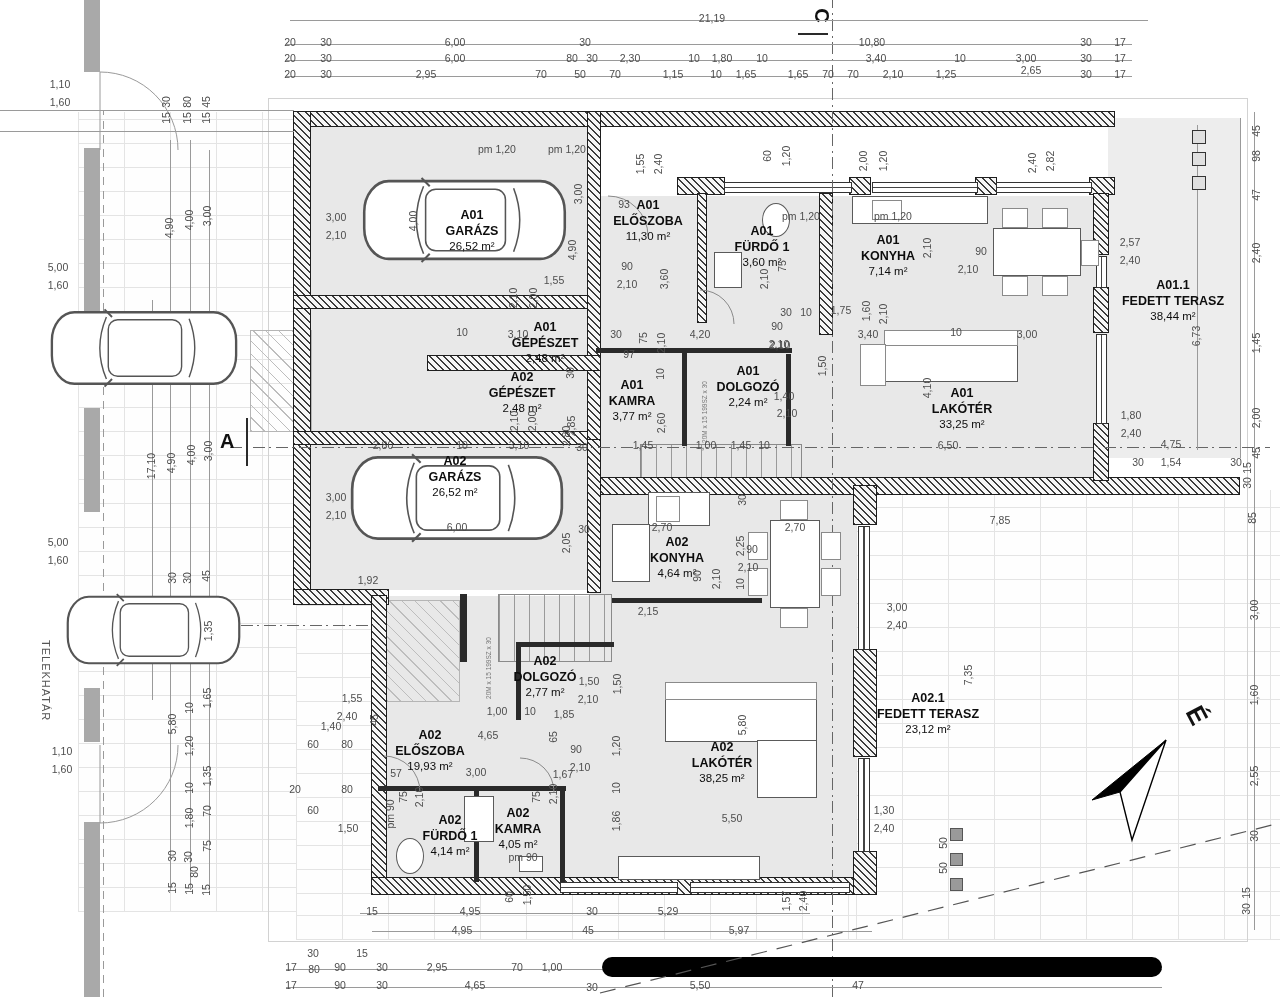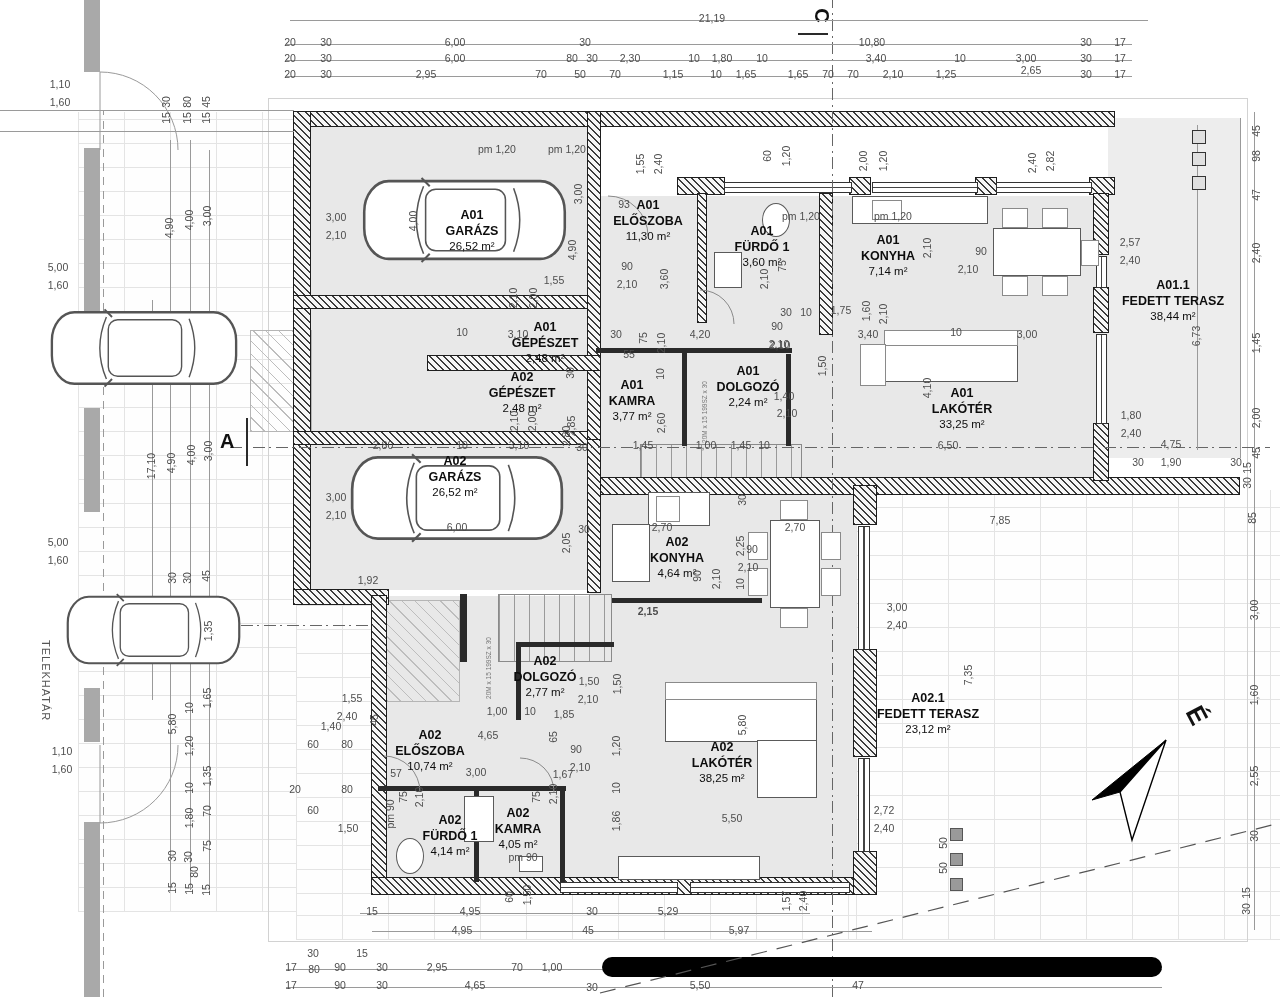--- a/index.html
+++ b/index.html
@@ -279,21 +279,21 @@
     <div class="a">4,64 m²</div>
   </div>
   <div class="room" style="left:545px;top:654px">
     <div class="u">A02</div>
     <div class="n">DOLGOZÓ</div>
     <div class="a">2,77 m²</div>
   </div>
   <div class="room" style="left:430px;top:728px">
     <div class="u">A02</div>
     <div class="n">ELŐSZOBA</div>
-    <div class="a">10,74 m²</div>
+    <div class="a">19,93 m²</div>
   </div>
   <div class="room" style="left:450px;top:813px">
     <div class="u">A02</div>
     <div class="n">FÜRDŐ 1</div>
     <div class="a">4,14 m²</div>
   </div>
   <div class="room" style="left:518px;top:806px">
     <div class="u">A02</div>
     <div class="n">KAMRA</div>
     <div class="a">4,05 m²</div>
@@ -442,21 +442,21 @@
       <span class="d" style="left: 981px; top: 245px;">90</span>
       <span class="d" style="left: 968px; top: 263px;">2,10</span>
       <span class="d" style="left: 1130px; top: 236px;">2,57</span>
       <span class="d" style="left: 1130px; top: 254px;">2,40</span>
       <span class="d" style="left: 868px; top: 328px;">3,40</span>
       <span class="d" style="left: 956px; top: 326px;">10</span>
       <span class="d" style="left: 1027px; top: 328px;">3,00</span>
       <span class="d" style="left: 462px; top: 326px;">10</span>
       <span class="d" style="left: 518px; top: 328px;">3,10</span>
       <span class="d" style="left: 616px; top: 328px;">30</span>
-      <span class="d" style="left: 629px; top: 348px;">55</span>
+      <span class="d" style="left: 629px; top: 348px;">97</span>
       <span class="d" style="left: 643px; top: 338px; transform: translate(-50%, -50%) rotate(-90deg);">75</span>
       <span class="d" style="left: 661px; top: 343px; transform: translate(-50%, -50%) rotate(-90deg);">2,10</span>
       <span class="d" style="left: 660px; top: 374px; transform: translate(-50%, -50%) rotate(-90deg);">10</span>
       <span class="d" style="left: 661px; top: 423px; transform: translate(-50%, -50%) rotate(-90deg);">2,60</span>
       <span class="d" style="left: 570px; top: 373px; transform: translate(-50%, -50%) rotate(-90deg);">30</span>
       <span class="d" style="left: 571px; top: 426px; transform: translate(-50%, -50%) rotate(-90deg);">2,85</span>
       <span class="d" style="left: 514px; top: 421px; transform: translate(-50%, -50%) rotate(-90deg);">2,10</span>
       <span class="d" style="left: 532px; top: 421px; transform: translate(-50%, -50%) rotate(-90deg);">2,00</span>
       <span class="d" style="left: 519px; top: 439px;">3,10</span>
       <span class="d" style="left: 462px; top: 439px;">10</span>
@@ -472,39 +472,39 @@
       <span class="d" style="left: 706px; top: 439px;">1,00</span>
       <span class="d" style="left: 741px; top: 439px;">1,45</span>
       <span class="d" style="left: 764px; top: 439px;">10</span>
       <span class="d" style="left: 927px; top: 388px; transform: translate(-50%, -50%) rotate(-90deg);">4,10</span>
       <span class="d" style="left: 948px; top: 439px;">6,50</span>
       <span class="d" style="left: 1000px; top: 514px;">7,85</span>
       <span class="d" style="left: 1131px; top: 409px;">1,80</span>
       <span class="d" style="left: 1131px; top: 427px;">2,40</span>
       <span class="d" style="left: 1171px; top: 438px;">4,75</span>
       <span class="d" style="left: 1138px; top: 456px;">30</span>
-      <span class="d" style="left: 1171px; top: 456px;">1,90</span>
+      <span class="d" style="left: 1171px; top: 456px;">1,54</span>
       <span class="d" style="left: 1236px; top: 456px;">30</span>
       <span class="d" style="left: 1196px; top: 336px; transform: translate(-50%, -50%) rotate(-90deg);">6,73</span>
       <span class="d" style="left: 336px; top: 491px;">3,00</span>
       <span class="d" style="left: 336px; top: 509px;">2,10</span>
       <span class="d" style="left: 368px; top: 574px;">1,92</span>
       <span class="d" style="left: 457px; top: 521px;">6,00</span>
       <span class="d" style="left: 566px; top: 543px; transform: translate(-50%, -50%) rotate(-90deg);">2,05</span>
       <span class="d" style="left: 584px; top: 523px;">30</span>
       <span class="d" style="left: 662px; top: 521px;">2,70</span>
       <span class="d" style="left: 795px; top: 521px;">2,70</span>
       <span class="d" style="left: 752px; top: 543px;">90</span>
       <span class="d" style="left: 748px; top: 561px;">2,10</span>
       <span class="d" style="left: 740px; top: 546px; transform: translate(-50%, -50%) rotate(-90deg);">2,25</span>
       <span class="d" style="left: 742px; top: 500px; transform: translate(-50%, -50%) rotate(-90deg);">30</span>
       <span class="d" style="left: 740px; top: 584px; transform: translate(-50%, -50%) rotate(-90deg);">10</span>
       <span class="d" style="left: 697px; top: 576px; transform: translate(-50%, -50%) rotate(-90deg);">90</span>
       <span class="d" style="left: 716px; top: 579px; transform: translate(-50%, -50%) rotate(-90deg);">2,10</span>
-      <span class="d" style="left: 648px; top: 605px; font-weight: bold;">2,15</span>
+      <span class="d" style="left: 648px; top: 605px;">2,15</span>
       <span class="d" style="left: 897px; top: 601px;">3,00</span>
       <span class="d" style="left: 897px; top: 619px;">2,40</span>
       <span class="d" style="left: 589px; top: 675px;">1,50</span>
       <span class="d" style="left: 588px; top: 693px;">2,10</span>
       <span class="d" style="left: 497px; top: 705px;">1,00</span>
       <span class="d" style="left: 530px; top: 705px;">10</span>
       <span class="d" style="left: 564px; top: 708px;">1,85</span>
       <span class="d" style="left: 488px; top: 729px;">4,65</span>
       <span class="d" style="left: 617px; top: 684px; transform: translate(-50%, -50%) rotate(-90deg);">1,50</span>
       <span class="d" style="left: 616px; top: 746px; transform: translate(-50%, -50%) rotate(-90deg);">1,20</span>
@@ -527,21 +527,21 @@
       <span class="d" style="left: 390px; top: 814px; transform: translate(-50%, -50%) rotate(-90deg);">pm 90</span>
       <span class="d" style="left: 403px; top: 797px; transform: translate(-50%, -50%) rotate(-90deg);">75</span>
       <span class="d" style="left: 419px; top: 797px; transform: translate(-50%, -50%) rotate(-90deg);">2,10</span>
       <span class="d" style="left: 536px; top: 797px; transform: translate(-50%, -50%) rotate(-90deg);">75</span>
       <span class="d" style="left: 553px; top: 794px; transform: translate(-50%, -50%) rotate(-90deg);">2,10</span>
       <span class="d" style="left: 313px; top: 804px;">60</span>
       <span class="d" style="left: 348px; top: 822px;">1,50</span>
       <span class="d" style="left: 523px; top: 851px;">pm 90</span>
       <span class="d" style="left: 742px; top: 725px; transform: translate(-50%, -50%) rotate(-90deg);">5,80</span>
       <span class="d" style="left: 732px; top: 812px;">5,50</span>
-      <span class="d" style="left: 884px; top: 804px;">2,72</span>
+      <span class="d" style="left: 884px; top: 804px;">1,30</span>
       <span class="d" style="left: 884px; top: 822px;">2,40</span>
       <span class="d" style="left: 968px; top: 675px; transform: translate(-50%, -50%) rotate(-90deg);">7,35</span>
       <span class="d" style="left: 943px; top: 843px; transform: translate(-50%, -50%) rotate(-90deg);">50</span>
       <span class="d" style="left: 943px; top: 868px; transform: translate(-50%, -50%) rotate(-90deg);">50</span>
       <span class="d" style="left: 786px; top: 901px; transform: translate(-50%, -50%) rotate(-90deg);">1,57</span>
       <span class="d" style="left: 803px; top: 901px; transform: translate(-50%, -50%) rotate(-90deg);">2,40</span>
       <span class="d" style="left: 372px; top: 905px;">15</span>
       <span class="d" style="left: 470px; top: 905px;">4,95</span>
       <span class="d" style="left: 509px; top: 897px; transform: translate(-50%, -50%) rotate(-90deg);">60</span>
       <span class="d" style="left: 527px; top: 895px; transform: translate(-50%, -50%) rotate(-90deg);">1,50</span>

